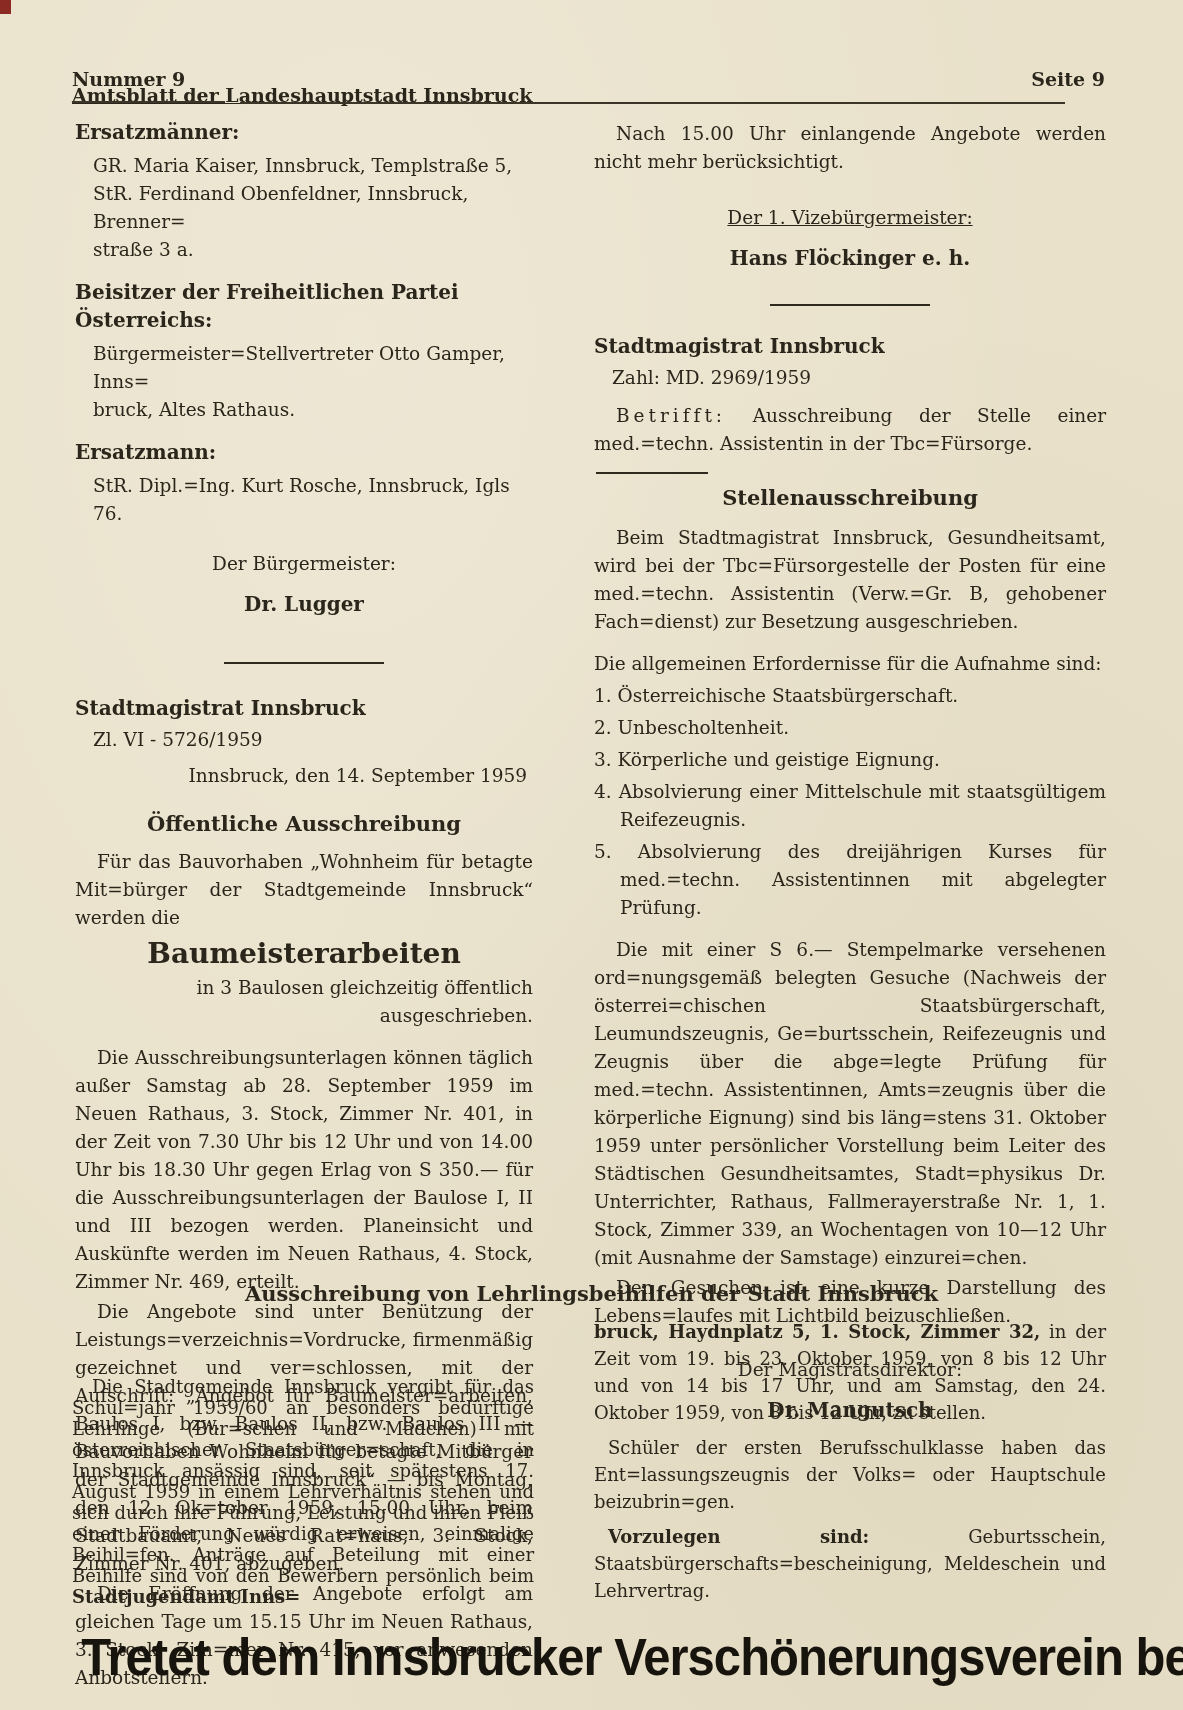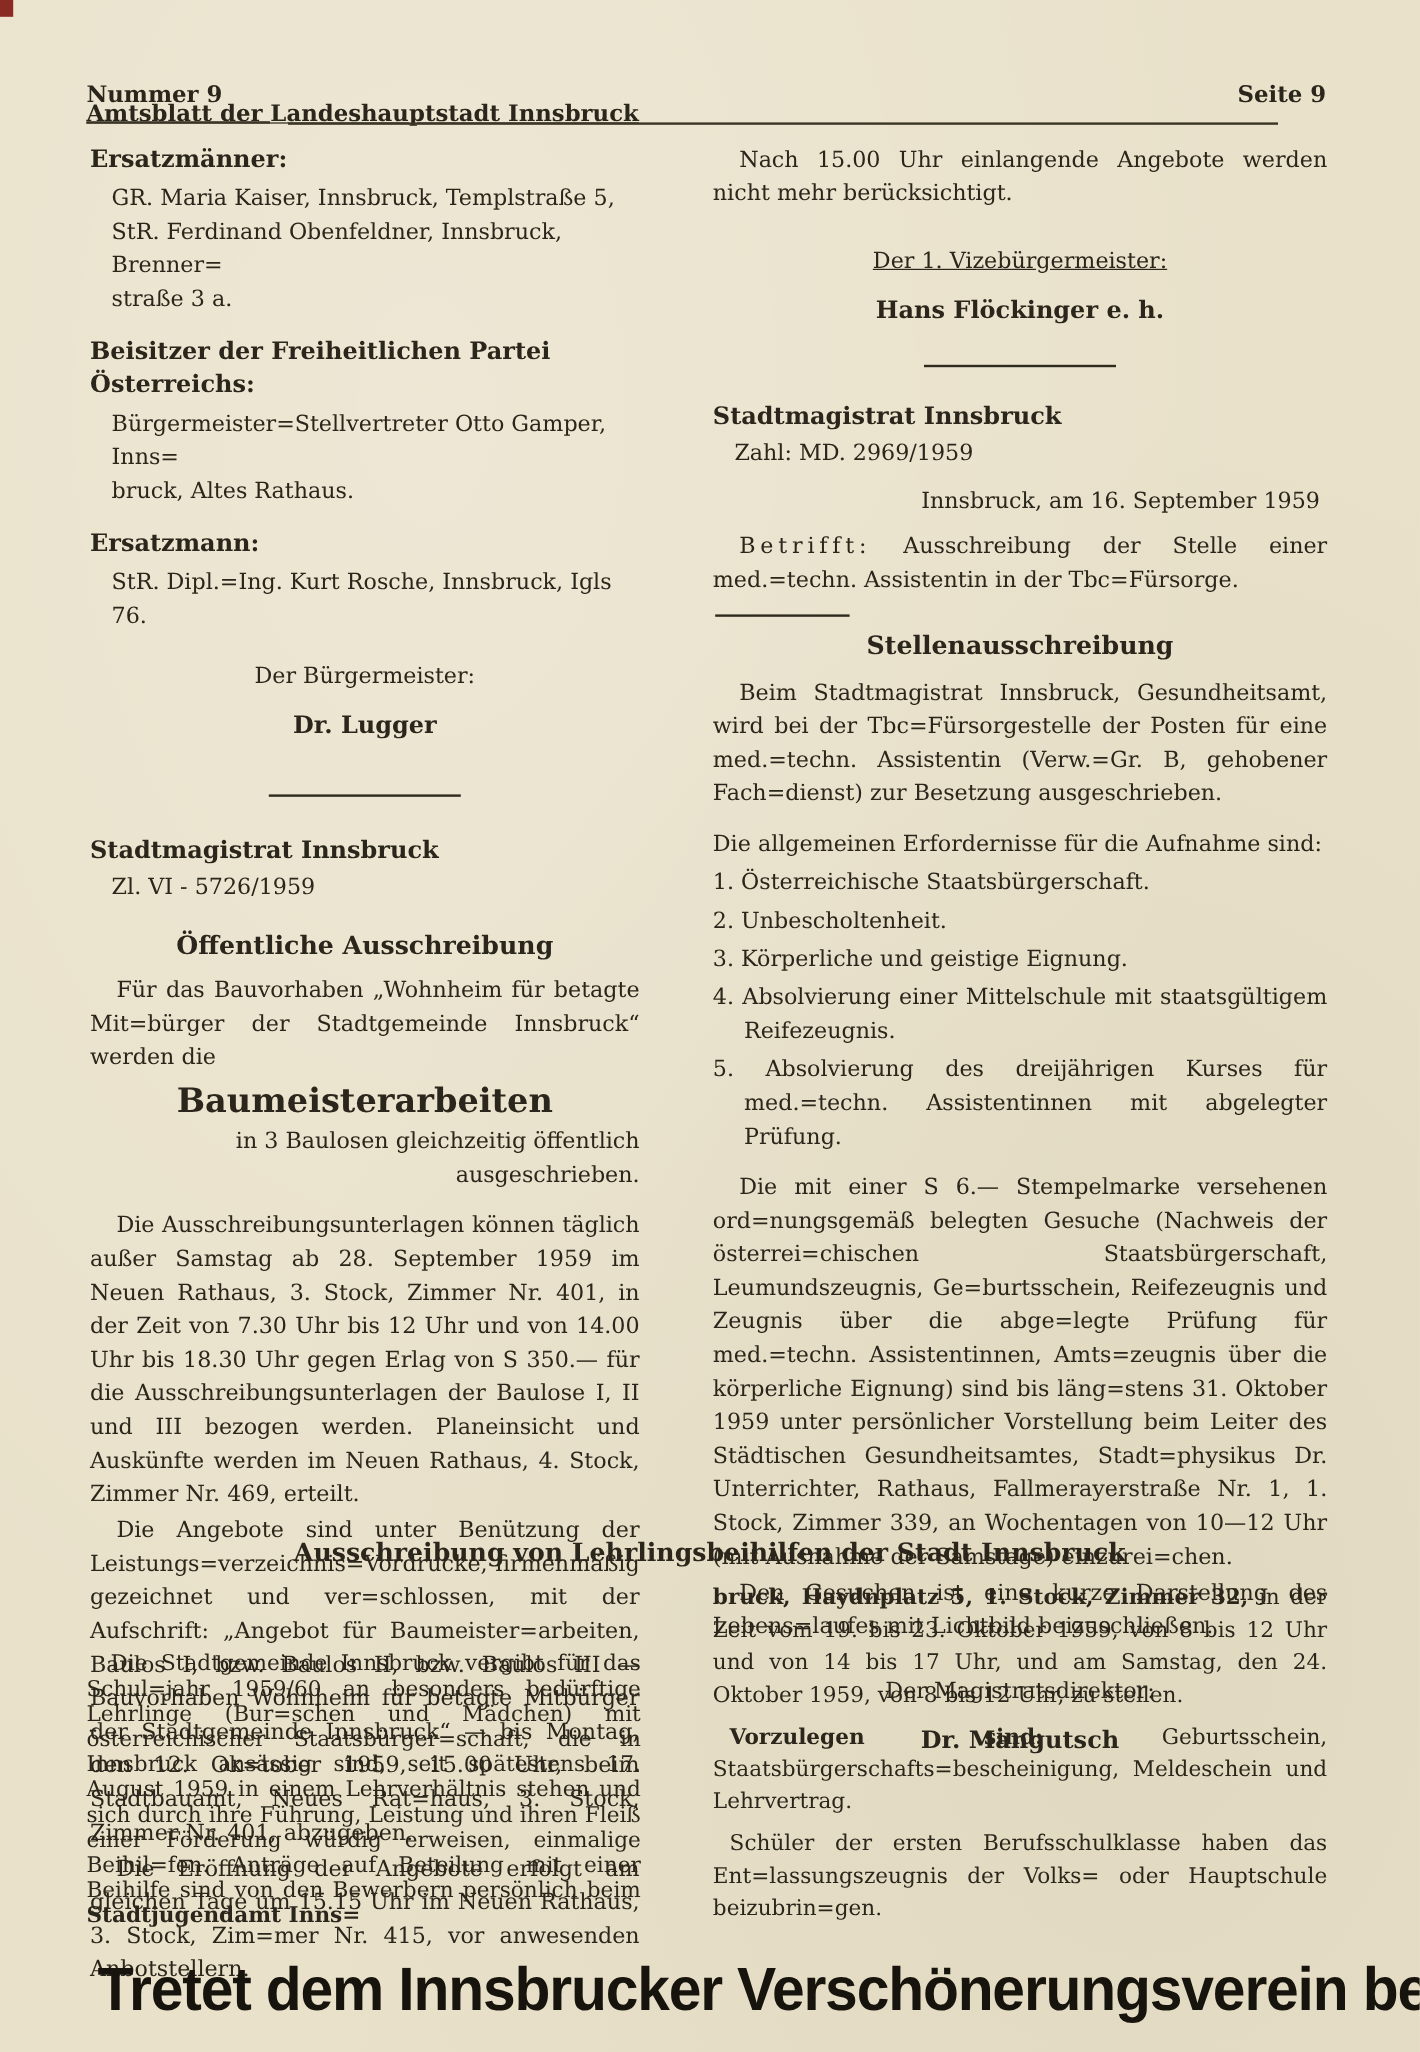--- a/index.html
+++ b/index.html
@@ -81,41 +81,41 @@
 
   <div class="h-run">Ersatzmann:</div>
   <div class="addr">StR. Dipl.=Ing. Kurt Rosche, Innsbruck, Igls 76.</div>
 
   <div class="center-line">Der Bürgermeister:</div>
   <div class="sig-name">Dr. Lugger</div>
   <div class="rule-center"></div>
 
   <div class="office">Stadtmagistrat Innsbruck</div>
   <div class="file-no">Zl. VI - 5726/1959</div>
+  <div class="dateline">Innsbruck, den 14. September 1959</div>
 
   <div class="sec-head">Öffentliche Ausschreibung</div>
   <div class="para">Für das Bauvorhaben „Wohnheim für betagte Mit=bürger der Stadtgemeinde Innsbruck“ werden die</div>
   <div class="sub-head">Baumeisterarbeiten</div>
   <div class="plain-line">in 3 Baulosen gleichzeitig öffentlich ausgeschrieben.</div>
 
   <div class="para" style="margin-top:14px;">Die Ausschreibungsunterlagen können täglich außer Samstag ab 28. September 1959 im Neuen Rathaus, 3. Stock, Zimmer Nr. 401, in der Zeit von 7.30 Uhr bis 12 Uhr und von 14.00 Uhr bis 18.30 Uhr gegen Erlag von S 350.— für die Ausschreibungsunterlagen der Baulose I, II und III bezogen werden. Planeinsicht und Auskünfte werden im Neuen Rathaus, 4. Stock, Zimmer Nr. 469, erteilt.</div>
   <div class="para" style="margin-top:2px;">Die Angebote sind unter Benützung der Leistungs=verzeichnis=Vordrucke, firmenmäßig gezeichnet und ver=schlossen, mit der Aufschrift: „Angebot für Baumeister=arbeiten, Baulos I, bzw. Baulos II, bzw. Baulos III — Bauvorhaben Wohnheim für betagte Mitbürger der Stadtgemeinde Innsbruck“ — bis Montag, den 12. Ok=tober 1959, 15.00 Uhr, beim Stadtbauamt, Neues Rat=haus, 3. Stock, Zimmer Nr. 401, abzugeben.</div>
   <div class="para" style="margin-top:2px;">Die Eröffnung der Angebote erfolgt am gleichen Tage um 15.15 Uhr im Neuen Rathaus, 3. Stock, Zim=mer Nr. 415, vor anwesenden Anbotstellern.</div>
 </div>
 
 <div class="colR">
   <div class="para para-first">Nach 15.00 Uhr einlangende Angebote werden nicht mehr berücksichtigt.</div>
 
   <div class="center-line" style="margin-top:28px;text-decoration:underline;">Der 1. Vizebürgermeister:</div>
   <div class="sig-name">Hans Flöckinger e. h.</div>
   <div class="rule-center" style="margin-top:32px;"></div>
 
   <div class="office" style="margin-top:26px;">Stadtmagistrat Innsbruck</div>
   <div class="file-no">Zahl: MD. 2969/1959</div>
-  <div class="dateline" style="margin-top:12px;">Innsbruck, am 16. September 1959</div>
 
   <div class="para" style="margin-top:10px;"><span class="betrifft-label">Betrifft:</span><span> Ausschreibung der Stelle einer med.=techn. Assistentin in der Tbc=Fürsorge.</span></div>
   <div class="rule-left"></div>
 
   <div class="sec-head" style="margin-top:10px;">Stellenausschreibung</div>
   <div class="para" style="margin-top:12px;">Beim Stadtmagistrat Innsbruck, Gesundheitsamt, wird bei der Tbc=Fürsorgestelle der Posten für eine med.=techn. Assistentin (Verw.=Gr. B, gehobener Fach=dienst) zur Besetzung ausgeschrieben.</div>
 
   <div class="req-intro">Die allgemeinen Erfordernisse für die Aufnahme sind:</div>
   <div class="req-item">1. Österreichische Staatsbürgerschaft.</div>
   <div class="req-item">2. Unbescholtenheit.</div>
@@ -131,17 +131,17 @@
 </div>
 
 <div class="bot-head">Ausschreibung von Lehrlingsbeihilfen der Stadt Innsbruck</div>
 
 <div class="botL">
   <div class="bot-para-first"><span>Die Stadtgemeinde Innsbruck vergibt für das Schul=jahr 1959/60 an besonders bedürftige Lehrlinge (Bur=schen und Mädchen) mit österreichischer Staatsbürger=schaft, die in Innsbruck ansässig sind, seit spätestens 17. August 1959 in einem Lehrverhältnis stehen und sich durch ihre Führung, Leistung und ihren Fleiß einer Förderung würdig erweisen, einmalige Beihil=fen. Anträge auf Beteilung mit einer Beihilfe sind von den Bewerbern persönlich beim </span><span class="b">Stadtjugendamt Inns=</span></div>
 </div>
 
 <div class="botR">
   <div class="bot-para-first" style="text-indent:0;"><span class="b">bruck, Haydnplatz 5, 1. Stock, Zimmer 32,</span><span> in der Zeit vom 19. bis 23. Oktober 1959, von 8 bis 12 Uhr und von 14 bis 17 Uhr, und am Samstag, den 24. Oktober 1959, von 8 bis 12 Uhr, zu stellen.</span></div>
+  <div class="bot-para" style="text-indent:14px;">Schüler der ersten Berufsschulklasse haben das Ent=lassungszeugnis der Volks= oder Hauptschule beizubrin=gen.</div>
   <div class="bot-para" style="text-indent:14px;"><span class="b">Vorzulegen sind:</span><span> Geburtsschein, Staatsbürgerschafts=bescheinigung, Meldeschein und Lehrvertrag.</span></div>
-  <div class="bot-para" style="text-indent:14px;">Schüler der ersten Berufsschulklasse haben das Ent=lassungszeugnis der Volks= oder Hauptschule beizubrin=gen.</div>
 </div>
 
 <div class="banner">Tretet dem Innsbrucker Verschönerungsverein bei!</div>
 
 </body></html>

